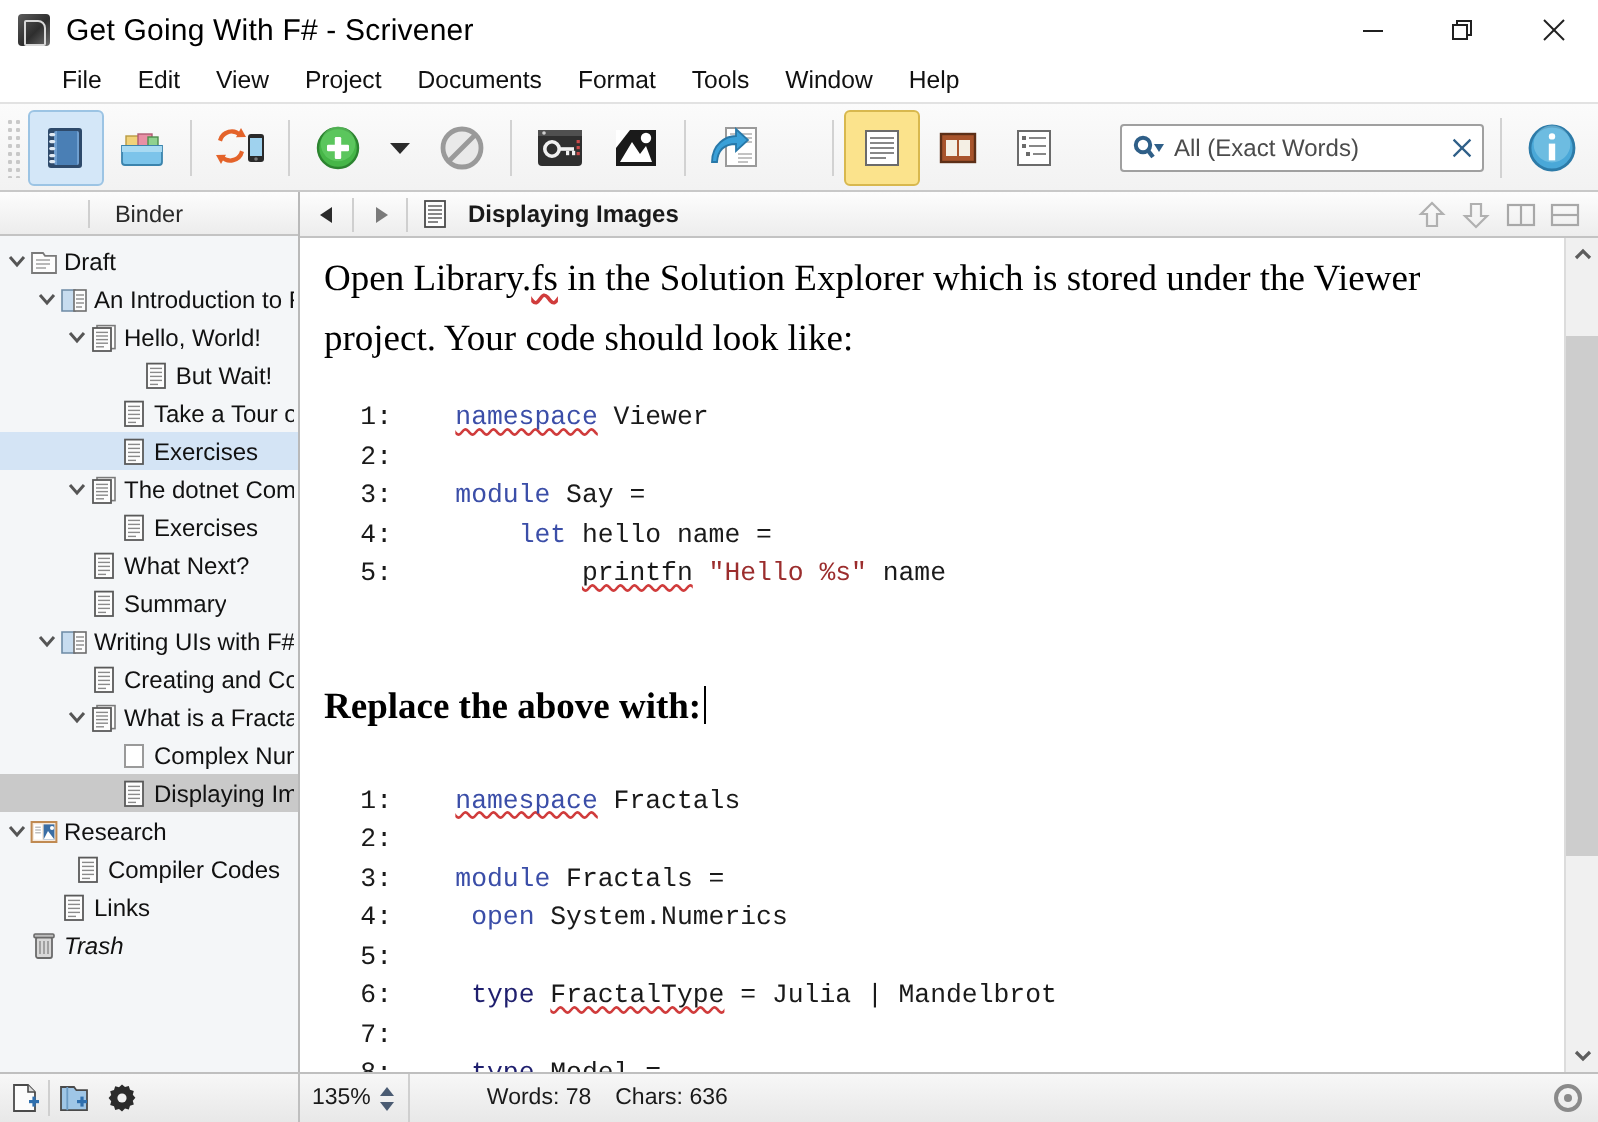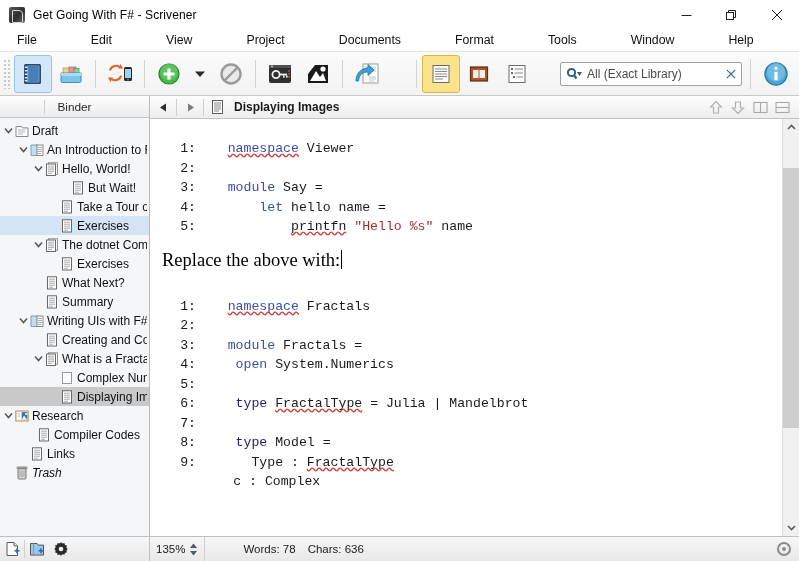--- a/index.html
+++ b/index.html
@@ -36,21 +36,21 @@
     flex: none;
   }
   .title-icon::after {
     content: "";
     position: absolute; left: 3px; top: 2.5px;
     width: 9px; height: 11px;
     border: 1.4px solid #d8d8d8;
     border-radius: 1px 4px 1px 1px;
   }
   .title-text {
-    font-size: 12px;
+    font-size: 15px;
     color: #000000;
     letter-spacing: 0.1px;
     white-space: nowrap;
   }
   .wincontrols {
     margin-left: auto;
     display: flex;
     height: 30px;
   }
   .winbtn {
@@ -59,23 +59,22 @@
     color: #202020;
   }
   .winbtn svg { display: block; }
 
   
   .menubar {
     height: 22px; min-height: 22px;
     background: #ffffff;
     display: flex;
     align-items: center;
-    padding-left: 8px;
+    padding-left: 22px;
     border-bottom: 1px solid #e2e2e2;
-    gap: 36px;
   }
   .menuitem {
     font-size: 12.3px;
     color: #101010;
     padding: 2px 9px 3px 9px;
     white-space: nowrap;
     line-height: 1;
   }
 
   
@@ -579,21 +578,21 @@
       </div>
     </div>
 
     <div class="search-wrap">
       <div class="searchbox">
         <svg width="16" height="14" viewBox="0 0 16 14">
           <circle cx="5.5" cy="5.5" r="3.6" fill="none" stroke="#2f5f88" stroke-width="2"></circle>
           <line x1="7.8" y1="8" x2="10.5" y2="11.5" stroke="#2f5f88" stroke-width="2.2"></line>
           <polygon points="11,5 16,5 13.5,9" fill="#2f5f88"></polygon>
         </svg>
-        <div class="search-ph">All (Exact Library)</div>
+        <div class="search-ph">All (Exact Words)</div>
         <svg width="10" height="10" viewBox="0 0 10 10">
           <line x1="0.8" y1="0.8" x2="9.2" y2="9.2" stroke="#2f5f88" stroke-width="1.1"></line>
           <line x1="9.2" y1="0.8" x2="0.8" y2="9.2" stroke="#2f5f88" stroke-width="1.1"></line>
         </svg>
       </div>
       <div class="tb-right-sep"></div>
       <div class="tb-btn">
         <svg width="28" height="28" viewBox="0 0 28 28">
           <circle cx="14" cy="14" r="11" fill="#4aa8d8" stroke="#2d7ba8" stroke-width="1.4"></circle>
           <circle cx="14" cy="12" r="9.2" fill="#8fd0ea" opacity="0.5"></circle>
@@ -989,28 +988,29 @@
               <rect x="1" y="1.5" width="13" height="10" fill="none" stroke="#a8a8a8" stroke-width="1.1"></rect>
               <line x1="1" y1="6.5" x2="14" y2="6.5" stroke="#a8a8a8" stroke-width="1.1"></line>
             </svg>
           </div>
         </div>
       </div>
 
       <div class="doc-area">
         <div class="doc-page">
 
+          <p class="para"><span>Open Library.</span><span class="spell">fs</span><span> in the Solution Explorer which is stored under the Viewer project. Your code should look like:</span></p>
 
           <div class="codeblock"><span class="ln">1:</span>    <span class="kw cd-spell">namespace</span> Viewer
 <span class="ln">2:</span>
 <span class="ln">3:</span>    <span class="kw">module</span> Say =
 <span class="ln">4:</span>        <span class="kw">let</span> hello name =
 <span class="ln">5:</span>            <span class="cd-spell">printfn</span> <span class="str">"Hello %s"</span><span> name</span></div>
 
-          <p class="para" style="margin-top:8px;"><span>Replace the above with:</span><span class="caret"></span></p>
+          <p class="para" style="margin-top:42px;font-weight:bold;"><span>Replace the above with:</span><span class="caret"></span></p>
 
           <div class="codeblock" style="margin-top:22px;"><span class="ln">1:</span>    <span class="kw cd-spell">namespace</span> Fractals
 <span class="ln">2:</span>
 <span class="ln">3:</span>    <span class="kw">module</span> Fractals =
 <span class="ln">4:</span>     <span class="kw">open</span> System.Numerics
 <span class="ln">5:</span>
 <span class="ln">6:</span>     <span class="kw2">type</span> <span class="cd-spell">FractalType</span> = Julia | Mandelbrot
 <span class="ln">7:</span>
 <span class="ln">8:</span>     <span class="kw2">type</span> Model =
 <span class="ln">9:</span>       Type : <span class="cd-spell">FractalType</span>

